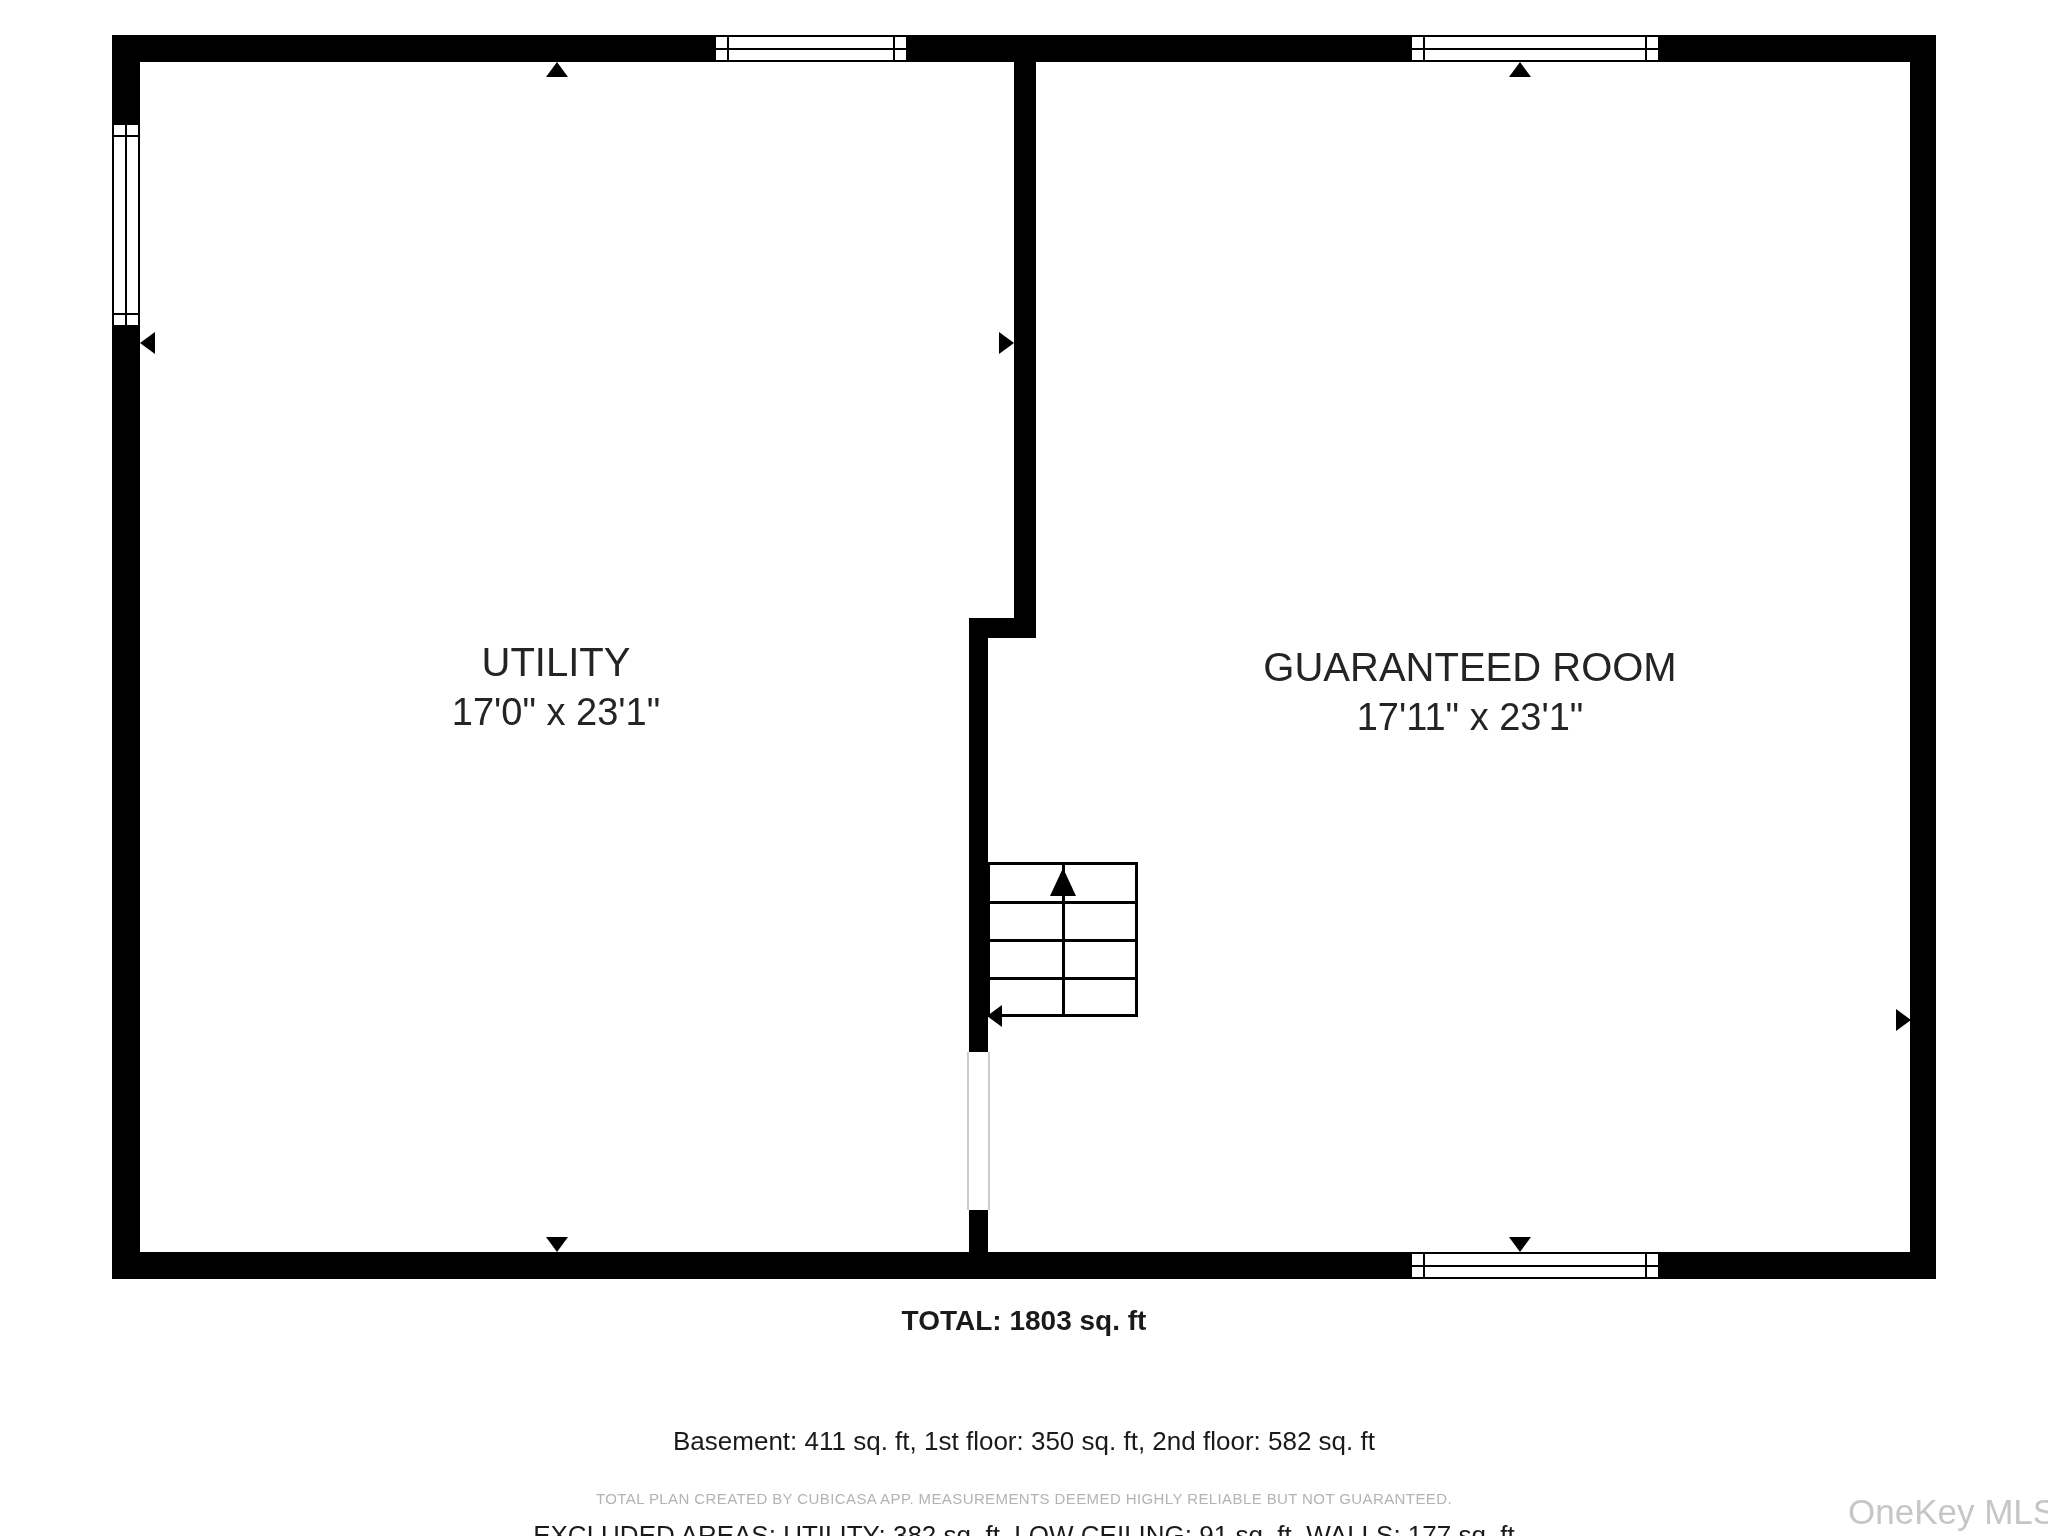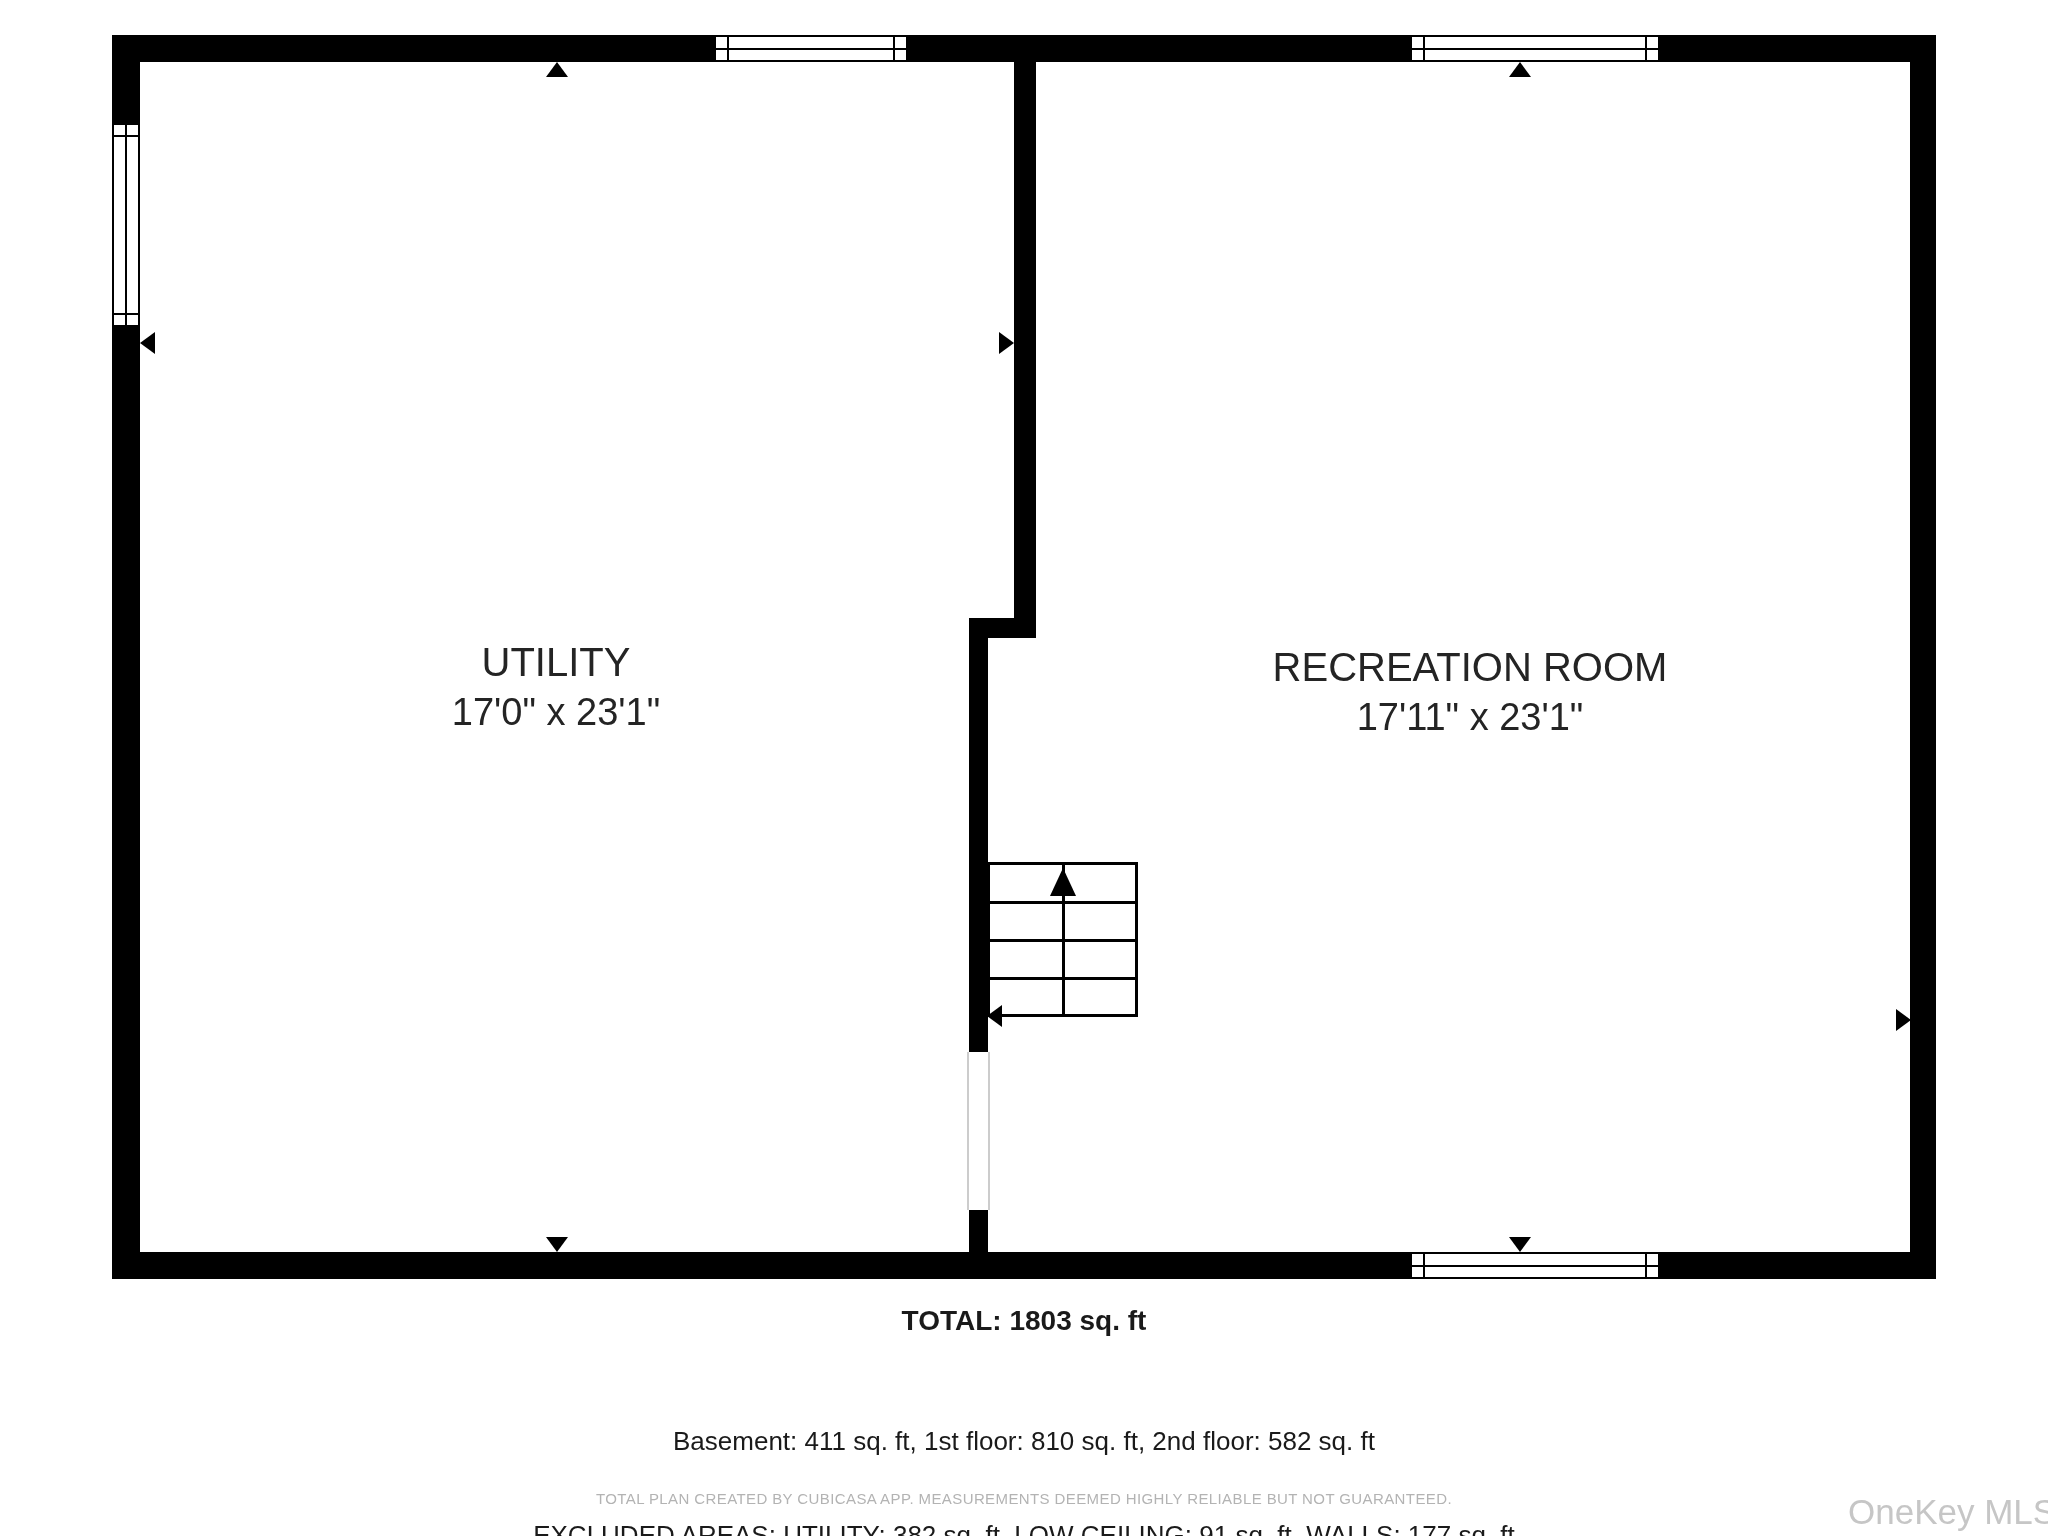--- a/index.html
+++ b/index.html
@@ -96,24 +96,24 @@
     <div class="head-up"></div>
   </div>
   <div class="arrow-shaft" style="left:1000px;top:1014px;width:63px;height:3px;"></div>
   <div class="tri left" style="left:987px;top:1005px;"></div>
 
   <div class="room-label" style="left:556px;top:638px;">
     <div class="name">UTILITY</div>
     <div class="dims">17'0" x 23'1"</div>
   </div>
   <div class="room-label" style="left:1470px;top:643px;">
-    <div class="name">RECREATION ROOM</div>
+    <div class="name">GUARANTEED ROOM</div>
     <div class="dims">17'11" x 23'1"</div>
   </div>
 
   <div class="footer-line footer-total" style="top:1305px;">TOTAL: 1803 sq. ft</div>
-  <div class="footer-line footer-detail" style="top:1426px;">Basement: 411 sq. ft, 1st floor: 810 sq. ft, 2nd floor: 582 sq. ft</div>
+  <div class="footer-line footer-detail" style="top:1426px;">Basement: 411 sq. ft, 1st floor: 350 sq. ft, 2nd floor: 582 sq. ft</div>
   <div class="footer-line footer-detail" style="top:1512px;margin-top:8px;">EXCLUDED AREAS: UTILITY: 382 sq. ft, LOW CEILING: 91 sq. ft, WALLS: 177 sq. ft</div>
   <div class="footer-line footer-disclaimer" style="top:1490px;">TOTAL PLAN CREATED BY CUBICASA APP. MEASUREMENTS DEEMED HIGHLY RELIABLE BUT NOT GUARANTEED.</div>
 
   <div class="watermark" style="left:1848px;top:1492px;">OneKey MLS</div>
 
 </div>
 
 </body></html>

